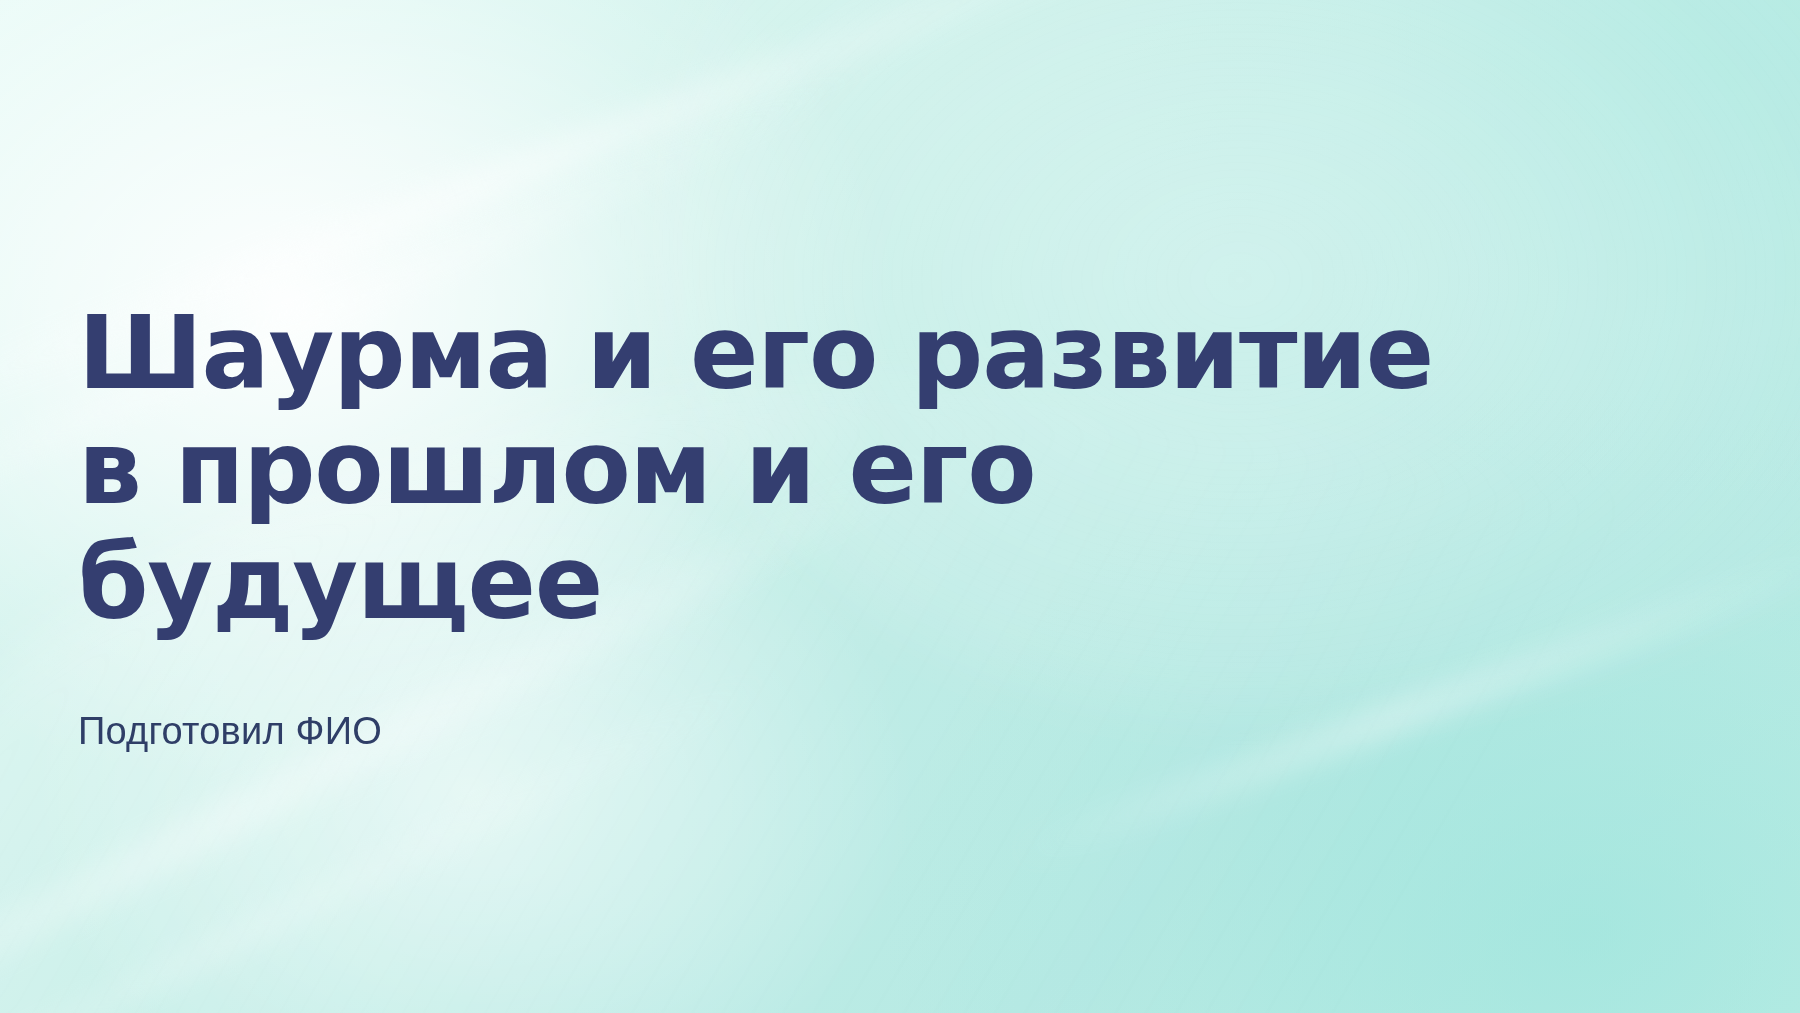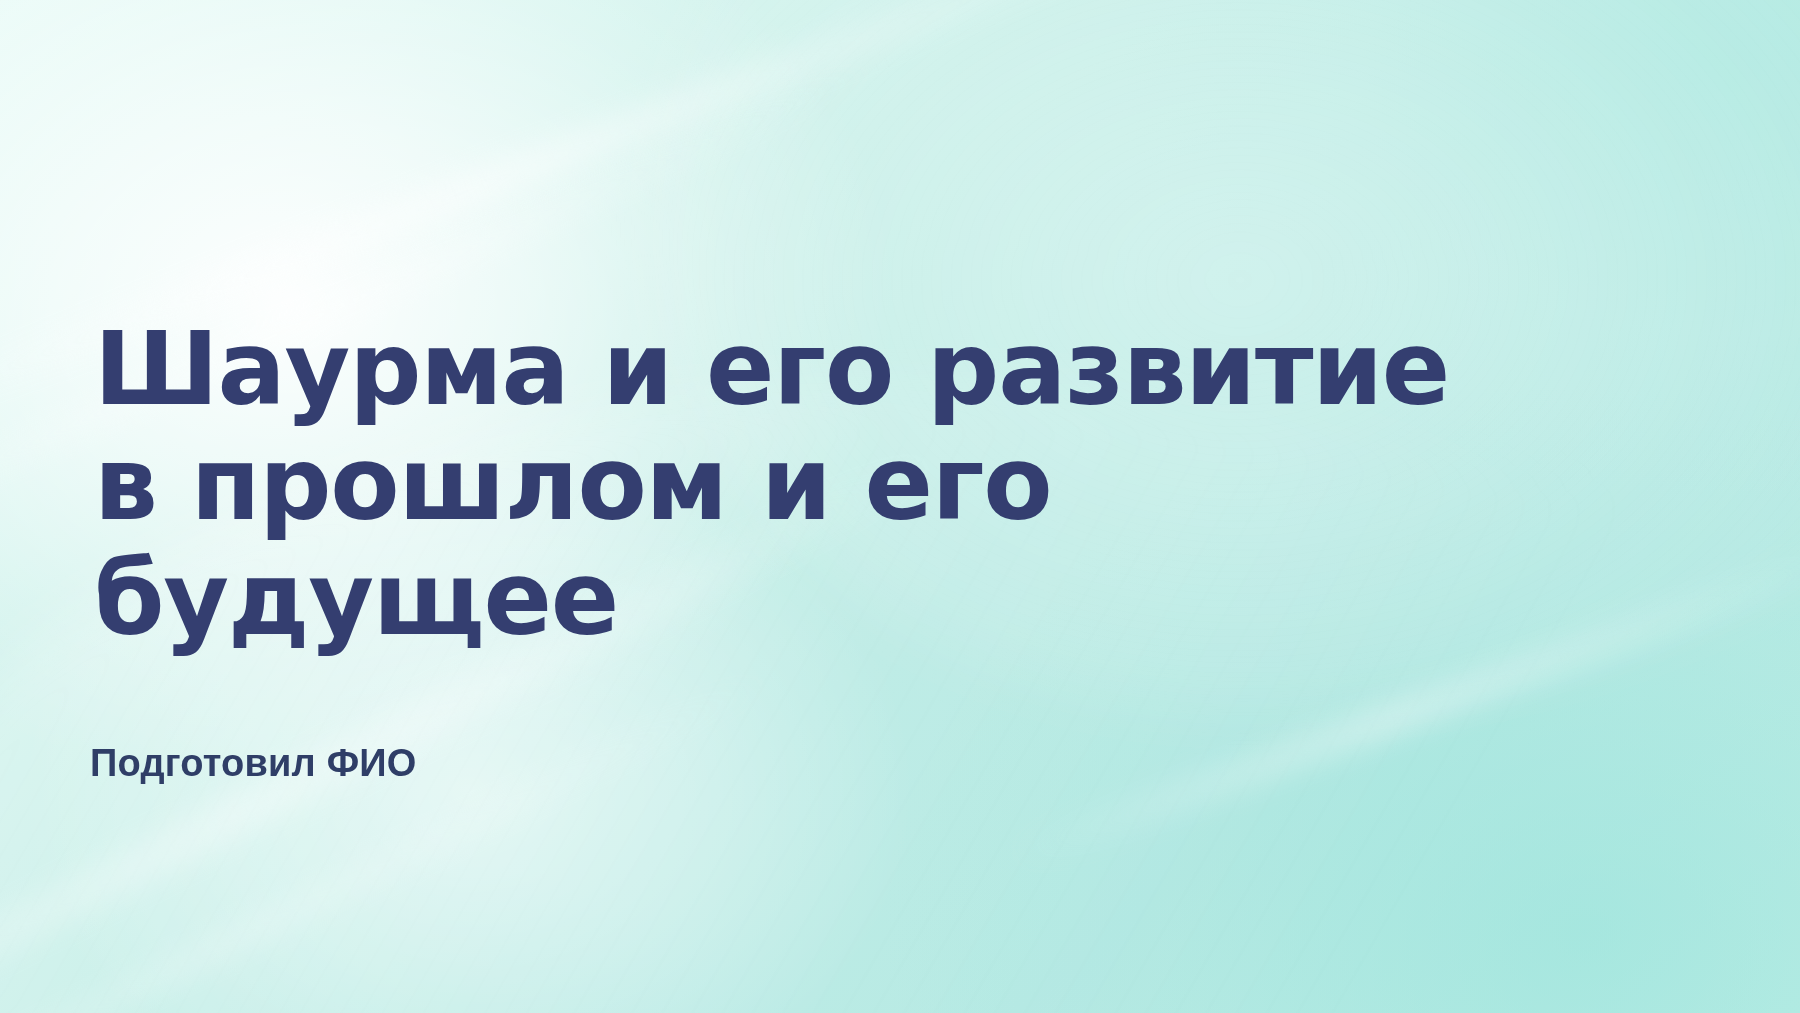--- a/index.html
+++ b/index.html
@@ -155,35 +155,35 @@
 
   
   .content {
     position: absolute;
     left: 78px;
     top: 296px;
     width: 1430px;
   }
 
   .title {
-    margin: 16px;
+    margin: 0;
     font-family: "DejaVu Sans", "Liberation Sans", sans-serif;
     font-weight: 700;
     font-size: 101px;
     line-height: 1.14;
     letter-spacing: -1.2px;
     color: #343e70;
     white-space: pre-line;
   }
 
   .subtitle {
-    margin: 12px;
+    margin: 0;
     padding-top: 68px;
     font-family: "Liberation Sans", sans-serif;
-    font-weight: 700;
+    font-weight: 400;
     font-size: 38px;
     line-height: 1.2;
     letter-spacing: 0.2px;
     color: #2f3e67;
   }
 </style>
 </head>
 <body>
 
 <div id="slide">

